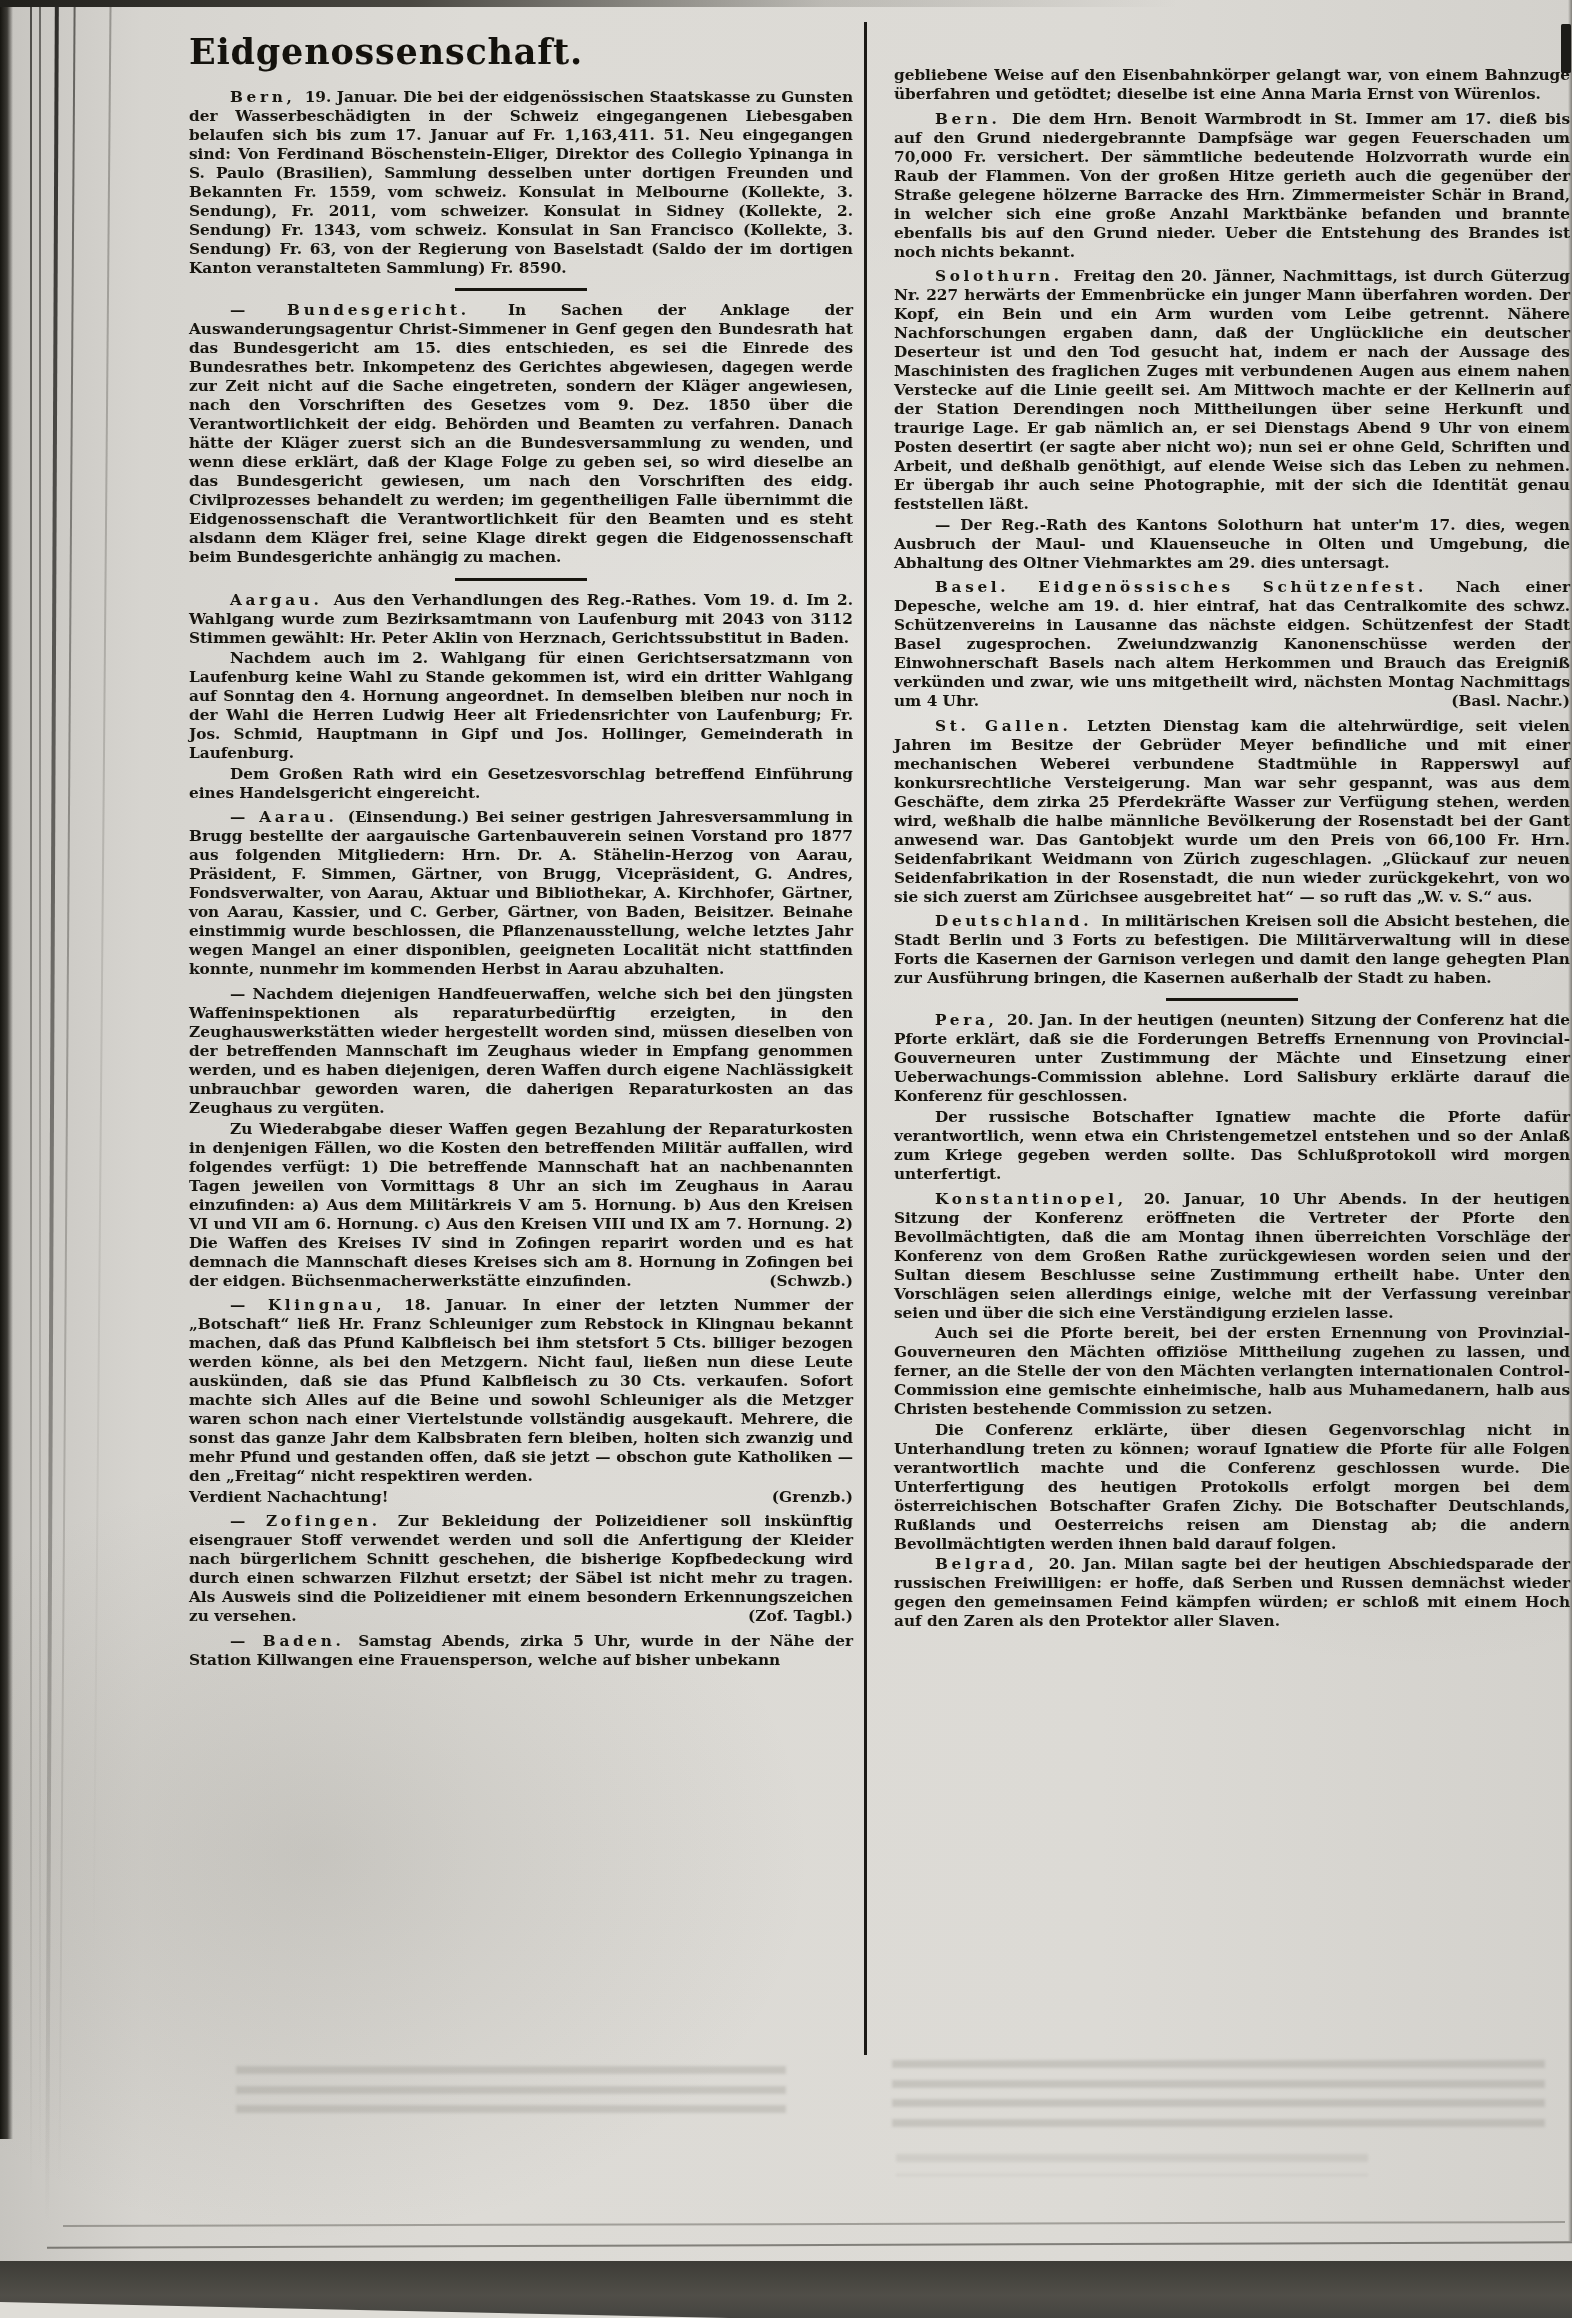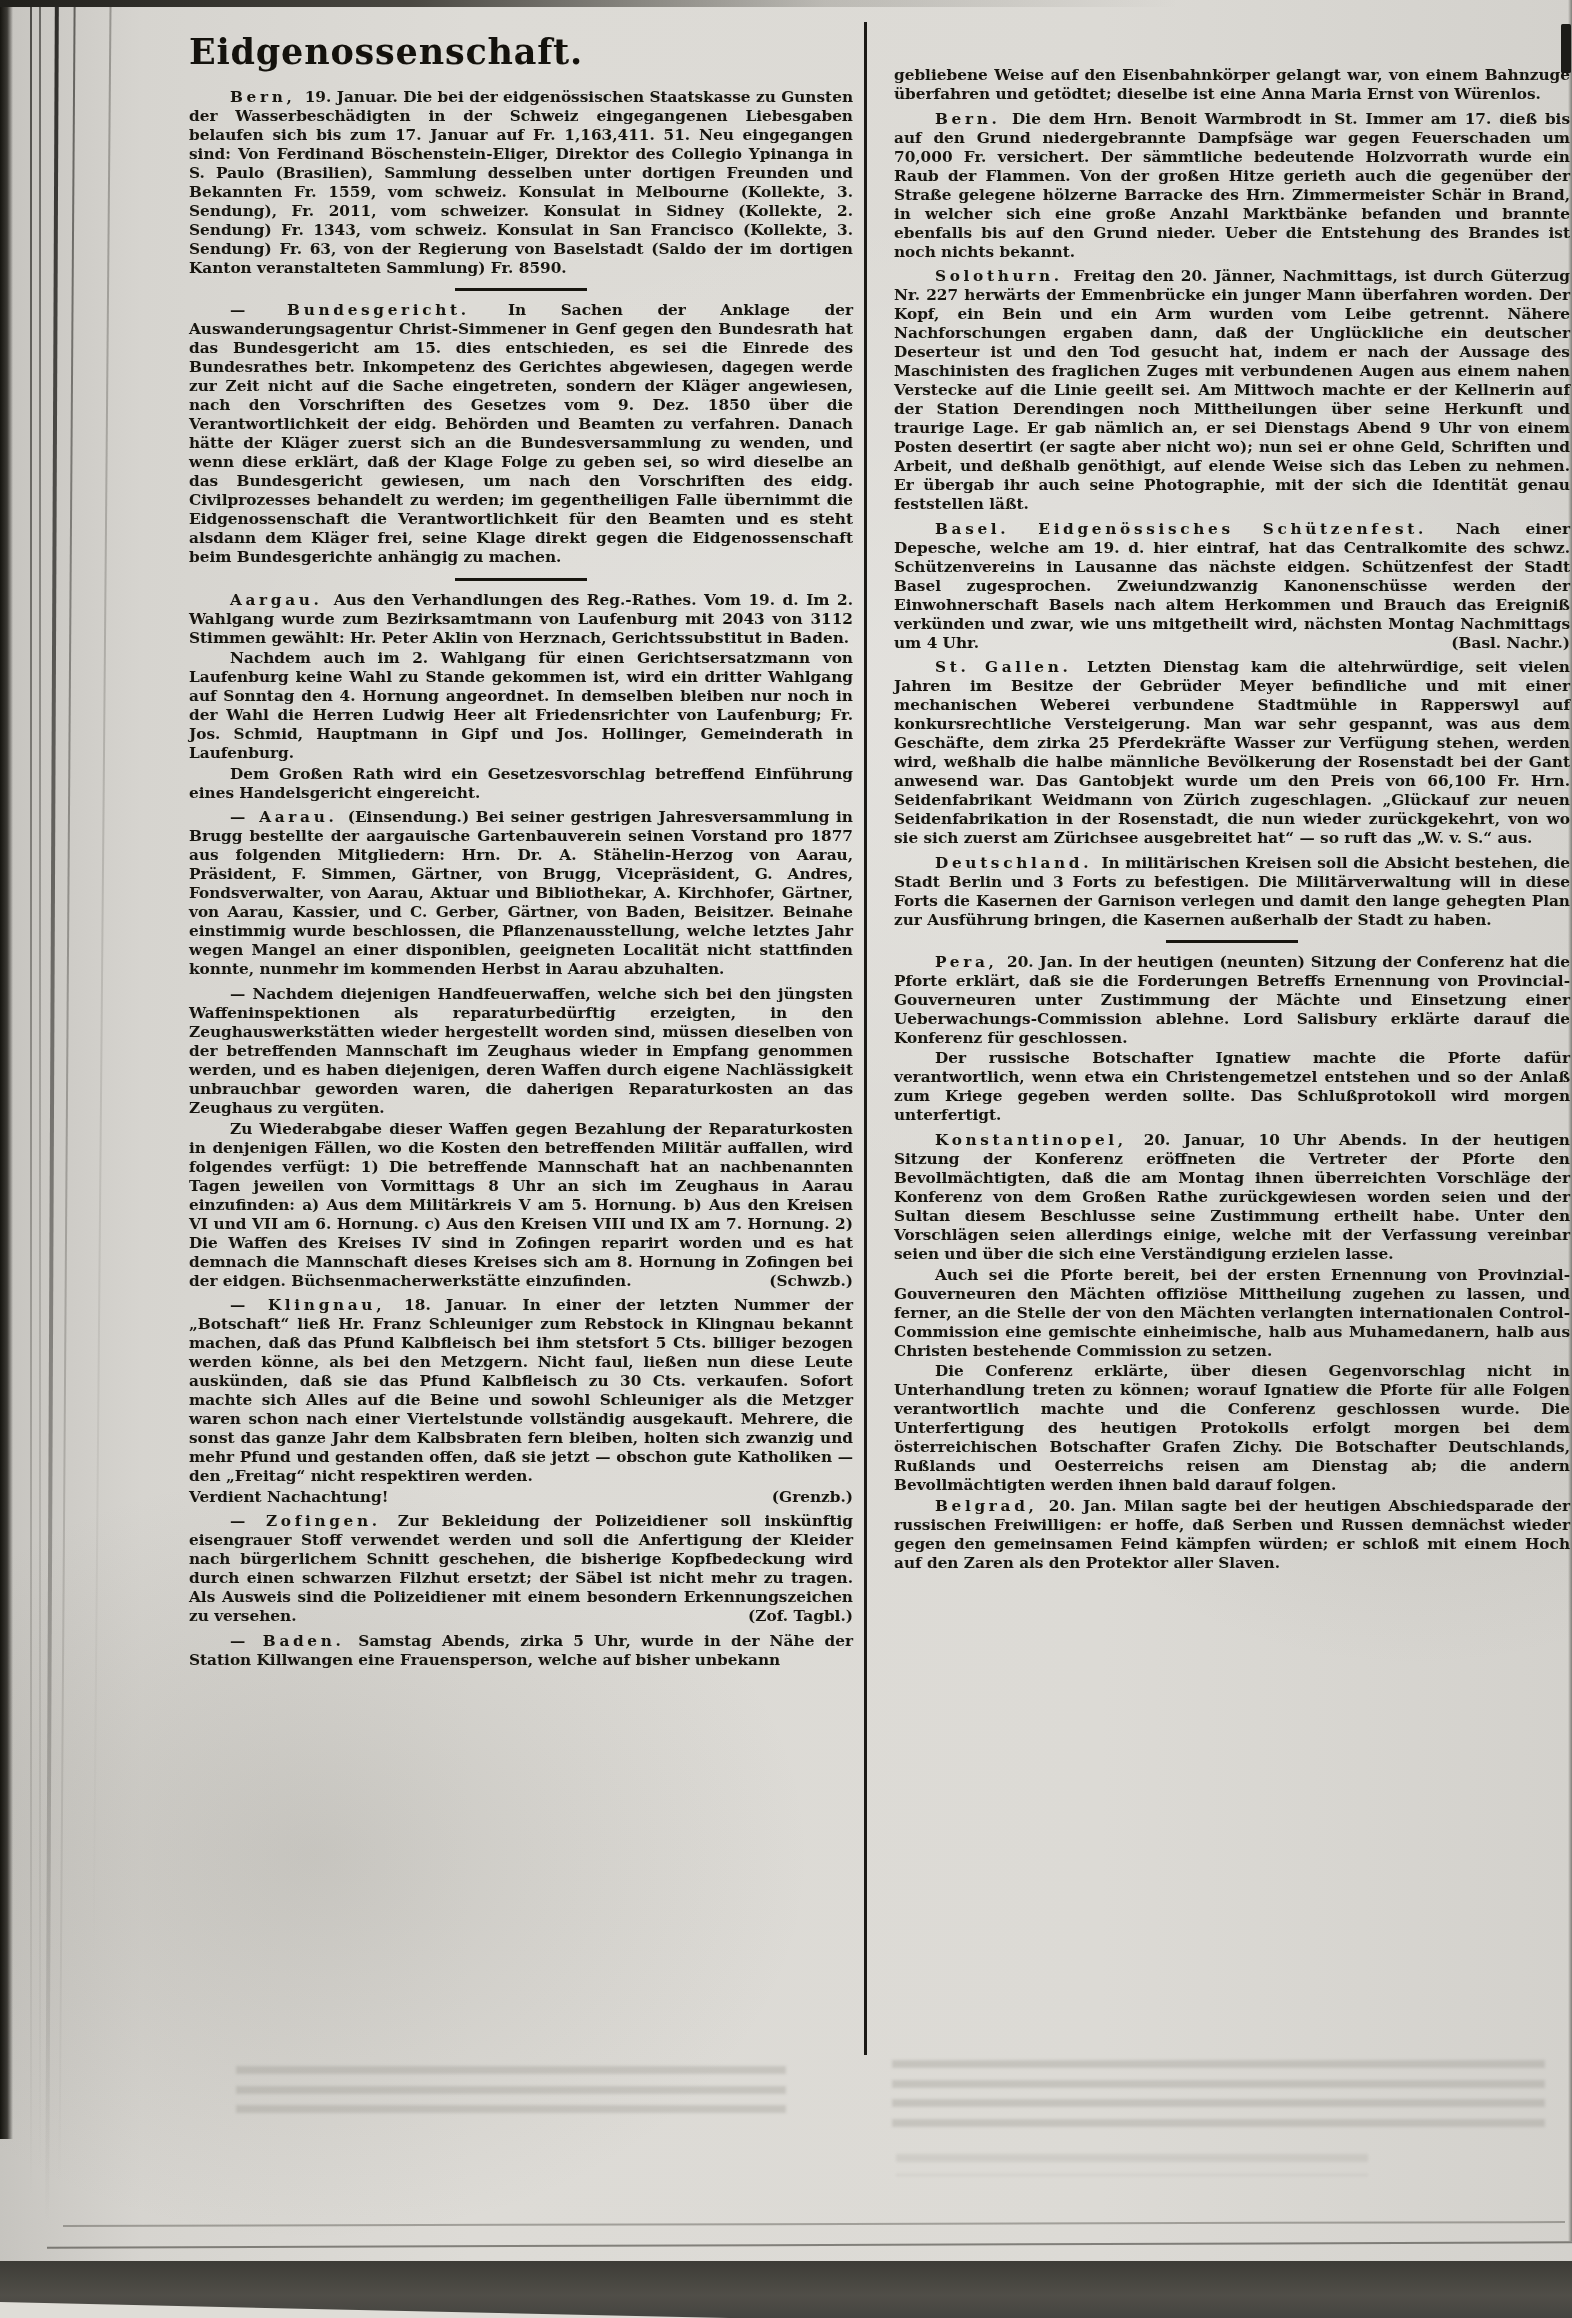--- a/index.html
+++ b/index.html
@@ -99,20 +99,21 @@
         <span>Verdient Nachachtung!</span>
         <span class="credit">(Grenzb.)</span>
       </p>
       <p class="indent gap"><span class="lead">— Zofingen. </span>Zur Bekleidung der Polizeidiener soll inskünftig eisengrauer Stoff verwendet werden und soll die Anfertigung der Kleider nach bürgerlichem Schnitt geschehen, die bisherige Kopfbedeckung wird durch einen schwarzen Filzhut ersetzt; der Säbel ist nicht mehr zu tragen. Als Ausweis sind die Polizeidiener mit einem besondern Erkennungszeichen zu versehen.<span class="credit">(Zof. Tagbl.)</span></p>
       <p class="indent gap"><span class="lead">— Baden. </span>Samstag Abends, zirka 5 Uhr, wurde in der Nähe der Station Killwangen eine Frauensperson, welche auf bisher unbekann</p>
     </div>
   <div id="col-right" class="col col-right">
       <p class="">gebliebene Weise auf den Eisenbahnkörper gelangt war, von einem Bahnzuge überfahren und getödtet; dieselbe ist eine Anna Maria Ernst von Würenlos.</p>
       <p class="indent gap"><span class="lead">Bern. </span>Die dem Hrn. Benoit Warmbrodt in St. Immer am 17. dieß bis auf den Grund niedergebrannte Dampfsäge war gegen Feuerschaden um 70,000 Fr. versichert. Der sämmtliche bedeutende Holzvorrath wurde ein Raub der Flammen. Von der großen Hitze gerieth auch die gegenüber der Straße gelegene hölzerne Barracke des Hrn. Zimmermeister Schär in Brand, in welcher sich eine große Anzahl Marktbänke befanden und brannte ebenfalls bis auf den Grund nieder. Ueber die Entstehung des Brandes ist noch nichts bekannt.</p>
       <p class="indent gap"><span class="lead">Solothurn. </span>Freitag den 20. Jänner, Nachmittags, ist durch Güterzug Nr. 227 herwärts der Emmenbrücke ein junger Mann überfahren worden. Der Kopf, ein Bein und ein Arm wurden vom Leibe getrennt. Nähere Nachforschungen ergaben dann, daß der Unglückliche ein deutscher Deserteur ist und den Tod gesucht hat, indem er nach der Aussage des Maschinisten des fraglichen Zuges mit verbundenen Augen aus einem nahen Verstecke auf die Linie geeilt sei. Am Mittwoch machte er der Kellnerin auf der Station Derendingen noch Mittheilungen über seine Herkunft und traurige Lage. Er gab nämlich an, er sei Dienstags Abend 9 Uhr von einem Posten desertirt (er sagte aber nicht wo); nun sei er ohne Geld, Schriften und Arbeit, und deßhalb genöthigt, auf elende Weise sich das Leben zu nehmen. Er übergab ihr auch seine Photographie, mit der sich die Identität genau feststellen läßt.</p>
+      <p class="indent">— Der Reg.-Rath des Kantons Solothurn hat unter'm 17. dies, wegen Ausbruch der Maul- und Klauenseuche in Olten und Umgebung, die Abhaltung des Oltner Viehmarktes am 29. dies untersagt.</p>
       <p class="indent gap"><span class="lead">Basel. Eidgenössisches Schützenfest. </span>Nach einer Depesche, welche am 19. d. hier eintraf, hat das Centralkomite des schwz. Schützenvereins in Lausanne das nächste eidgen. Schützenfest der Stadt Basel zugesprochen. Zweiundzwanzig Kanonenschüsse werden der Einwohnerschaft Basels nach altem Herkommen und Brauch das Ereigniß verkünden und zwar, wie uns mitgetheilt wird, nächsten Montag Nachmittags um 4 Uhr.<span class="credit">(Basl. Nachr.)</span></p>
       <p class="indent gap"><span class="lead">St. Gallen. </span>Letzten Dienstag kam die altehrwürdige, seit vielen Jahren im Besitze der Gebrüder Meyer befindliche und mit einer mechanischen Weberei verbundene Stadtmühle in Rapperswyl auf konkursrechtliche Versteigerung. Man war sehr gespannt, was aus dem Geschäfte, dem zirka 25 Pferdekräfte Wasser zur Verfügung stehen, werden wird, weßhalb die halbe männliche Bevölkerung der Rosenstadt bei der Gant anwesend war. Das Gantobjekt wurde um den Preis von 66,100 Fr. Hrn. Seidenfabrikant Weidmann von Zürich zugeschlagen. „Glückauf zur neuen Seidenfabrikation in der Rosenstadt, die nun wieder zurückgekehrt, von wo sie sich zuerst am Zürichsee ausgebreitet hat“ — so ruft das „W. v. S.“ aus.</p>
       <p class="indent gap"><span class="lead">Deutschland. </span>In militärischen Kreisen soll die Absicht bestehen, die Stadt Berlin und 3 Forts zu befestigen. Die Militärverwaltung will in diese Forts die Kasernen der Garnison verlegen und damit den lange gehegten Plan zur Ausführung bringen, die Kasernen außerhalb der Stadt zu haben.</p>
       <div class="divider"></div>
       <p class="indent"><span class="lead">Pera, </span>20. Jan. In der heutigen (neunten) Sitzung der Conferenz hat die Pforte erklärt, daß sie die Forderungen Betreffs Ernennung von Provincial-Gouverneuren unter Zustimmung der Mächte und Einsetzung einer Ueberwachungs-Commission ablehne. Lord Salisbury erklärte darauf die Konferenz für geschlossen.</p>
       <p class="indent">Der russische Botschafter Ignatiew machte die Pforte dafür verantwortlich, wenn etwa ein Christengemetzel entstehen und so der Anlaß zum Kriege gegeben werden sollte. Das Schlußprotokoll wird morgen unterfertigt.</p>
       <p class="indent gap"><span class="lead">Konstantinopel, </span>20. Januar, 10 Uhr Abends. In der heutigen Sitzung der Konferenz eröffneten die Vertreter der Pforte den Bevollmächtigten, daß die am Montag ihnen überreichten Vorschläge der Konferenz von dem Großen Rathe zurückgewiesen worden seien und der Sultan diesem Beschlusse seine Zustimmung ertheilt habe. Unter den Vorschlägen seien allerdings einige, welche mit der Verfassung vereinbar seien und über die sich eine Verständigung erzielen lasse.</p>
       <p class="indent">Auch sei die Pforte bereit, bei der ersten Ernennung von Provinzial-Gouverneuren den Mächten offiziöse Mittheilung zugehen zu lassen, und ferner, an die Stelle der von den Mächten verlangten internationalen Control-Commission eine gemischte einheimische, halb aus Muhamedanern, halb aus Christen bestehende Commission zu setzen.</p>
       <p class="indent">Die Conferenz erklärte, über diesen Gegenvorschlag nicht in Unterhandlung treten zu können; worauf Ignatiew die Pforte für alle Folgen verantwortlich machte und die Conferenz geschlossen wurde. Die Unterfertigung des heutigen Protokolls erfolgt morgen bei dem österreichischen Botschafter Grafen Zichy. Die Botschafter Deutschlands, Rußlands und Oesterreichs reisen am Dienstag ab; die andern Bevollmächtigten werden ihnen bald darauf folgen.</p>
       <p class="indent"><span class="lead">Belgrad, </span>20. Jan. Milan sagte bei der heutigen Abschiedsparade der russischen Freiwilligen: er hoffe, daß Serben und Russen demnächst wieder gegen den gemeinsamen Feind kämpfen würden; er schloß mit einem Hoch auf den Zaren als den Protektor aller Slaven.</p>

